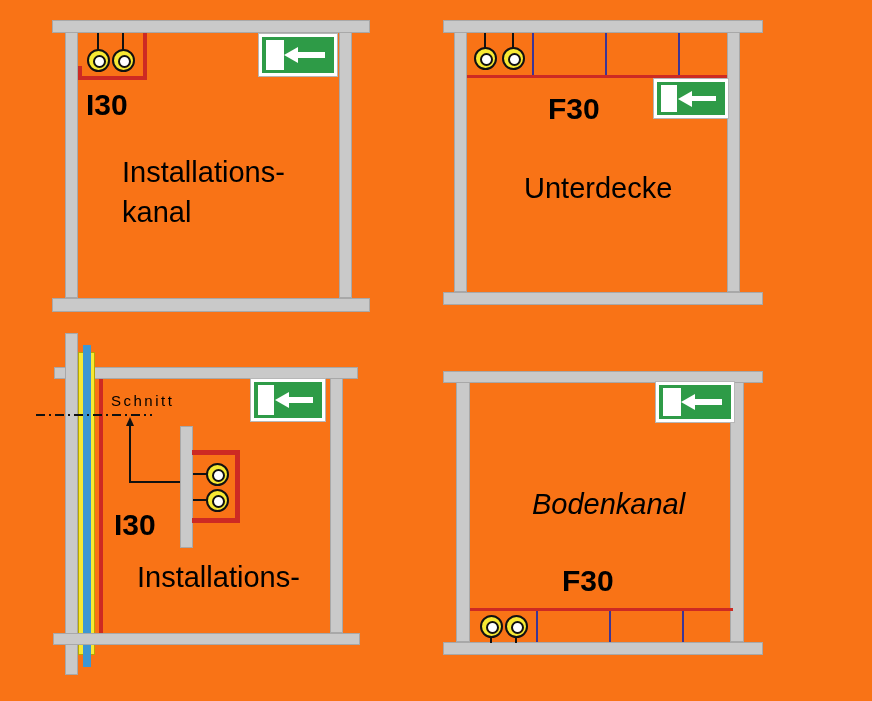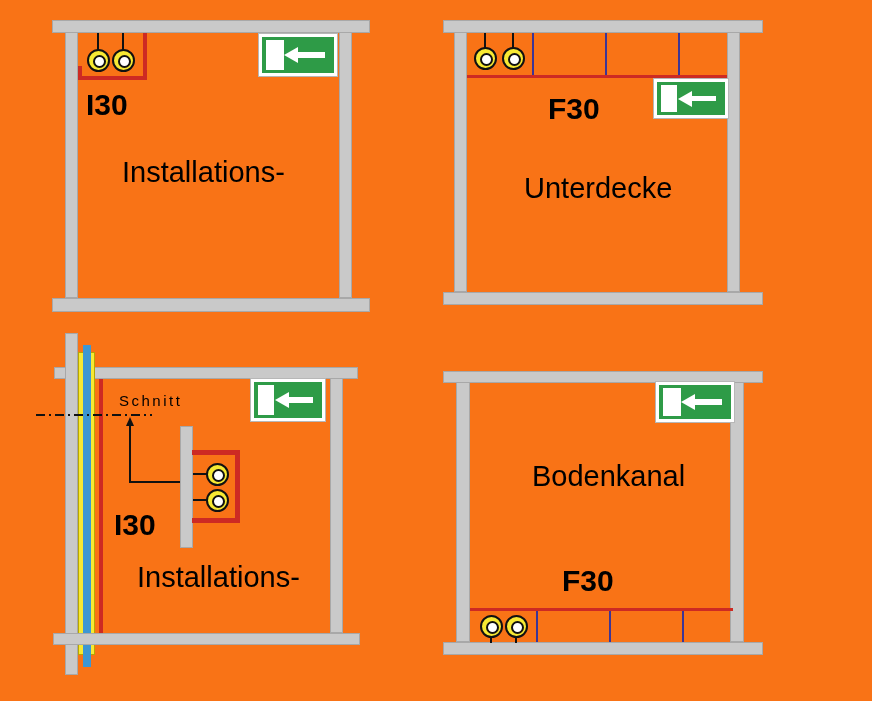--- a/index.html
+++ b/index.html
@@ -49,20 +49,21 @@
 
     <div class="blk" style="left:97px;top:33px;width:2px;height:17px;"></div>
     <div class="blk" style="left:122px;top:33px;width:2px;height:17px;"></div>
     <div class="ring" style="left:87px;top:49px;"></div>
     <div class="ring" style="left:112px;top:49px;"></div>
 
     <div class="rating" style="left:86px;top:88px;">I30</div>
 
     <div class="room-label" style="left:122px;top:152px;">
       <div>Installations-</div>
+      <div>kanal</div>
     </div>
 
     <div class="exit-sign" style="left:258px;top:33px;width:80px;height:44px;">
       <div class="sign-green">
         <div class="sign-door"></div>
         <div class="sign-shaft"></div>
         <div class="sign-head"></div>
       </div>
     </div>
   </div>
@@ -99,21 +100,21 @@
 
   <div class="abs">
     <div class="bar" style="left:54px;top:367px;width:304px;height:12px;"></div>
     <div class="bar" style="left:65px;top:333px;width:13px;height:342px;"></div>
     <div class="abs" style="left:78px;top:352px;width:17px;height:303px;background:var(--yellow);border:1px solid #b8a600;box-sizing:border-box;"></div>
     <div class="abs" style="left:83px;top:345px;width:8px;height:322px;background:var(--blue);"></div>
     <div class="red" style="left:99px;top:379px;width:4px;height:254px;"></div>
     <div class="bar" style="left:330px;top:378px;width:13px;height:255px;"></div>
     <div class="bar" style="left:53px;top:633px;width:307px;height:12px;"></div>
 
-    <div class="schnitt" style="left:119px;top:392px;">Schnitt</div>
+    <div class="schnitt" style="left:111px;top:392px;">Schnitt</div>
     <div class="dashdot" style="left:36px;top:414px;width:116px;"></div>
     <div class="uparrow" style="left:126px;top:417px;"></div>
     <div class="blk" style="left:129px;top:425px;width:2px;height:58px;"></div>
     <div class="blk" style="left:129px;top:481px;width:52px;height:2px;"></div>
 
     <div class="bar" style="left:180px;top:426px;width:13px;height:122px;"></div>
     <div class="redbox-open-left" style="left:192px;top:450px;width:48px;height:73px;"></div>
     <div class="blk" style="left:193px;top:473px;width:14px;height:2px;"></div>
     <div class="blk" style="left:193px;top:499px;width:14px;height:2px;"></div>
     <div class="ring" style="left:206px;top:463px;"></div>
@@ -133,21 +134,21 @@
       </div>
     </div>
   </div>
 
   <div class="abs">
     <div class="bar" style="left:443px;top:371px;width:320px;height:12px;"></div>
     <div class="bar" style="left:456px;top:382px;width:14px;height:260px;"></div>
     <div class="bar" style="left:730px;top:382px;width:14px;height:260px;"></div>
     <div class="bar" style="left:443px;top:642px;width:320px;height:13px;"></div>
 
-    <div class="room-label" style="left:532px;top:456px;">Bodenkanal</div>
+    <div class="room-label" style="left:532px;top:484px;font-style:italic;">Bodenkanal</div>
 
     <div class="rating" style="left:562px;top:564px;">F30</div>
 
     <div class="red" style="left:470px;top:608px;width:263px;height:3px;"></div>
 
     <div class="navy" style="left:536px;top:611px;width:2px;height:31px;"></div>
     <div class="navy" style="left:609px;top:611px;width:2px;height:31px;"></div>
     <div class="navy" style="left:682px;top:611px;width:2px;height:31px;"></div>
 
     <div class="blk" style="left:490px;top:636px;width:2px;height:7px;"></div>

